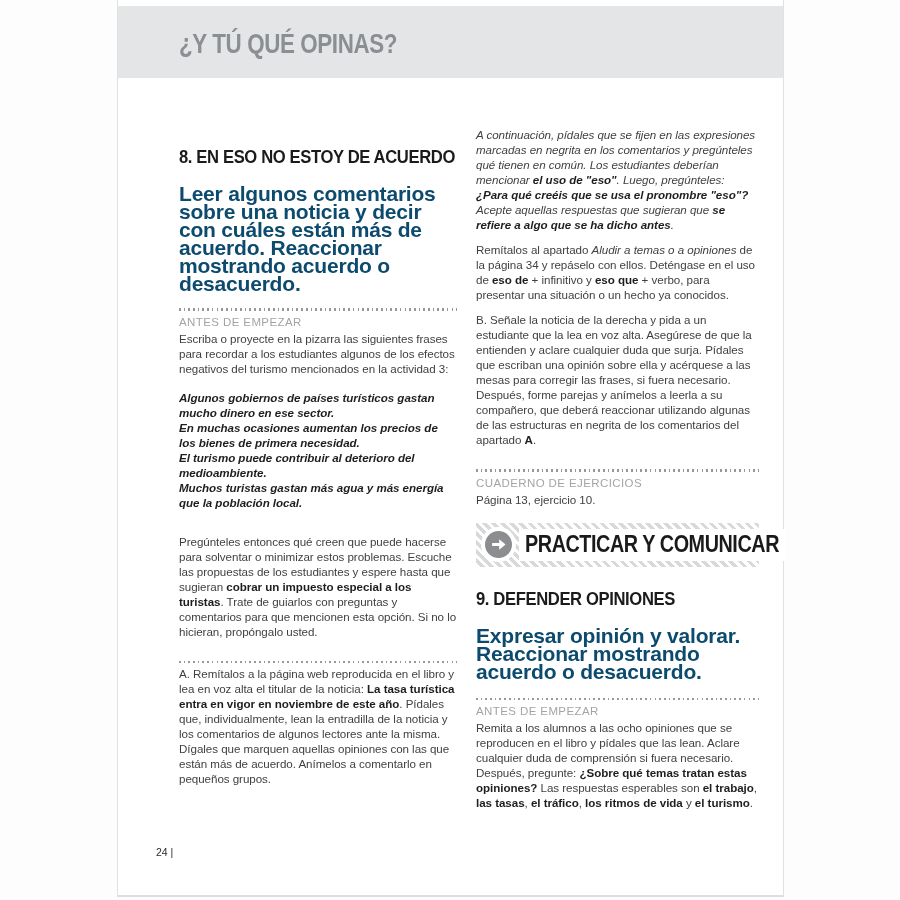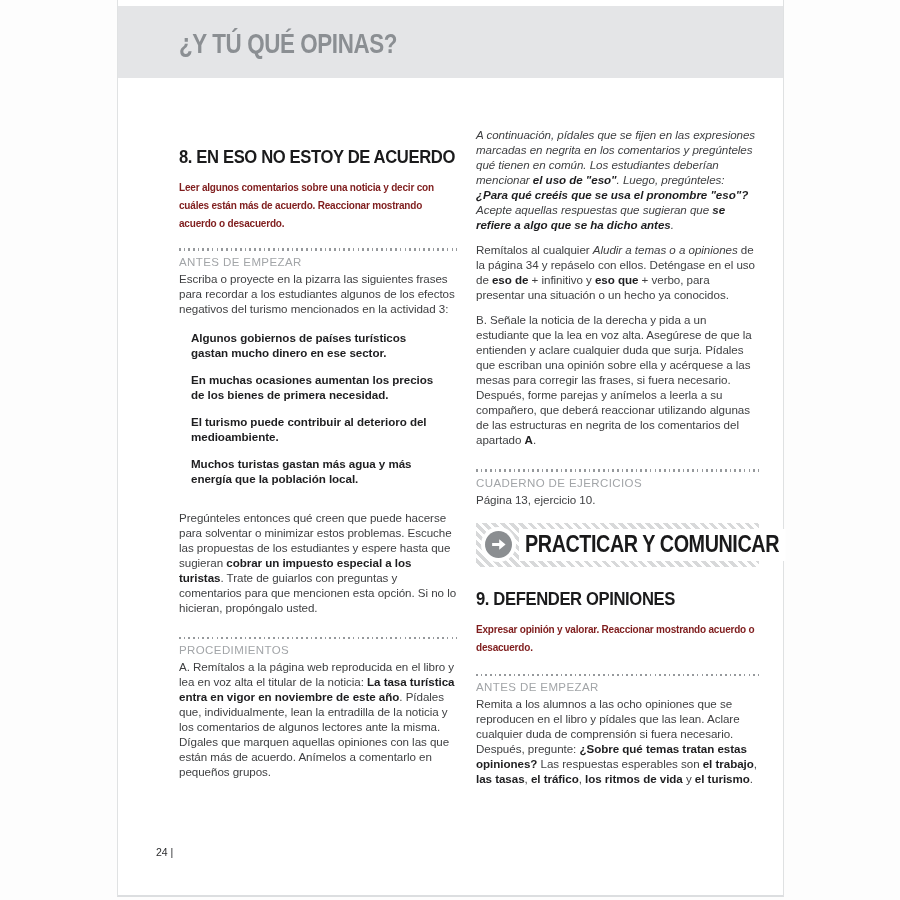--- a/index.html
+++ b/index.html
@@ -27,38 +27,38 @@
   .cols { position:absolute; top:78px; left:61px; width:562px; display:flex; }
   .col-left  { width:278px; margin-right:19px; }
   .col-right { width:283px; }
 
   h2 {
     margin:0; font-size:17.5px; font-weight:bold; color:#1b1b1c;
     letter-spacing:-0.4px; white-space:nowrap;
     transform:scaleX(0.95); transform-origin:left center;
   }
   .summary {
-    margin:11px 0 0; font-size:10px; font-weight:bold; line-height:18px;
-    color:#7f1d1d; letter-spacing:-0.2px;
+    margin:17px 0 0; font-size:21px; font-weight:bold; line-height:18px;
+    color:#0c4a6e; letter-spacing:-0.2px;
   }
   .dotted {
     height:2.5px; margin-top:15px;
     background:repeating-linear-gradient(90deg,#96999c 0 1.6px, transparent 1.6px 4.7px);
   }
   .label {
     margin-top:5px; font-size:11.5px; font-weight:normal;
     color:#a2a5a8; letter-spacing:0.4px;
   }
   .body {
     margin:3px 0 0; font-size:11.6px; line-height:15px;
     color:#3e3f41; letter-spacing:-0.05px;
   }
   .body .b, .frase { font-weight:bold; color:#1e1e20; }
   .body .i { font-style:italic; }
-  .frase { margin:12px; }
+  .frase { margin:0;font-style:italic; }
   .frases { margin-top:14px; }
   .mt-blank  { margin-top:24px; }
   .mt-sep    { margin-top:22px; }
   .mt-para   { margin-top:10px; }
   .col-right .first { margin-top:49px;font-style:italic; }
   .col-left  .first { margin-top:69px; }
 
   .banner {
     margin-top:16px; height:44px; display:flex; align-items:center;
     background:repeating-linear-gradient(45deg,#ffffff 0 3.2px,#d8d9da 3.2px 6.4px);
@@ -103,27 +103,26 @@
       <div class="frases">
         <p class="body frase">Algunos gobiernos de países turísticos gastan mucho dinero en ese sector.</p>
         <p class="body frase">En muchas ocasiones aumentan los precios de los bienes de primera necesidad.</p>
         <p class="body frase">El turismo puede contribuir al deterioro del medioambiente.</p>
         <p class="body frase">Muchos turistas gastan más agua y más energía que la población local.</p>
       </div>
 
       <p class="body mt-blank"><span>Pregúnteles entonces qué creen que puede hacerse para solventar o minimizar estos problemas. Escuche las propuestas de los estudiantes y espere hasta que sugieran </span><span class="b">cobrar un impuesto especial a los turistas</span><span>. Trate de guiarlos con preguntas y comentarios para que mencionen esta opción. Si no lo hicieran, propóngalo usted.</span></p>
 
       <div class="dotted mt-sep"></div>
-      <div class="label">PROCEDIMIENTOS</div>
       <p class="body"><span>A. Remítalos a la página web reproducida en el libro y lea en voz alta el titular de la noticia: </span><span class="b">La tasa turística entra en vigor en noviembre de este año</span><span>. Pídales que, individualmente, lean la entradilla de la noticia y los comentarios de algunos lectores ante la misma. Dígales que marquen aquellas opiniones con las que están más de acuerdo. Anímelos a comentarlo en pequeños grupos.</span></p>
     </div>
 
     <div class="col-right">
       <p class="body first"><span>A continuación, pídales que se fijen en las expresiones marcadas en negrita en los comentarios y pregúnteles qué tienen en común. Los estudiantes deberían mencionar </span><span class="b">el uso de "eso"</span><span>. Luego, pregúnteles: </span><span class="b">¿Para qué creéis que se usa el pronombre "eso"?</span><span> Acepte aquellas respuestas que sugieran que </span><span class="b">se refiere a algo que se ha dicho antes</span><span>.</span></p>
-      <p class="body mt-para"><span>Remítalos al cualquier </span><span class="i">Aludir a temas o a opiniones</span><span> de la página 34 y repáselo con ellos. Deténgase en el uso de </span><span class="b">eso de</span><span> + infinitivo y </span><span class="b">eso que</span><span> + verbo, para presentar una situación o un hecho ya conocidos.</span></p>
+      <p class="body mt-para"><span>Remítalos al apartado </span><span class="i">Aludir a temas o a opiniones</span><span> de la página 34 y repáselo con ellos. Deténgase en el uso de </span><span class="b">eso de</span><span> + infinitivo y </span><span class="b">eso que</span><span> + verbo, para presentar una situación o un hecho ya conocidos.</span></p>
       <p class="body mt-para"><span>B. Señale la noticia de la derecha y pida a un estudiante que la lea en voz alta. Asegúrese de que la entienden y aclare cualquier duda que surja. Pídales que escriban una opinión sobre ella y acérquese a las mesas para corregir las frases, si fuera necesario. Después, forme parejas y anímelos a leerla a su compañero, que deberá reaccionar utilizando algunas de las estructuras en negrita de los comentarios del apartado </span><span class="b">A</span><span>.</span></p>
 
       <div class="dotted mt-sep"></div>
       <div class="label">CUADERNO DE EJERCICIOS</div>
       <p class="body">Página 13, ejercicio 10.</p>
 
       <div class="banner">
         <span class="circle">
           <svg width="17" height="17" viewBox="0 0 24 24" aria-hidden="true">
             <path d="M3 10 h10 v-5.5 L22 12 l-9 7.5 V14 H3 z" fill="#ffffff"></path>

